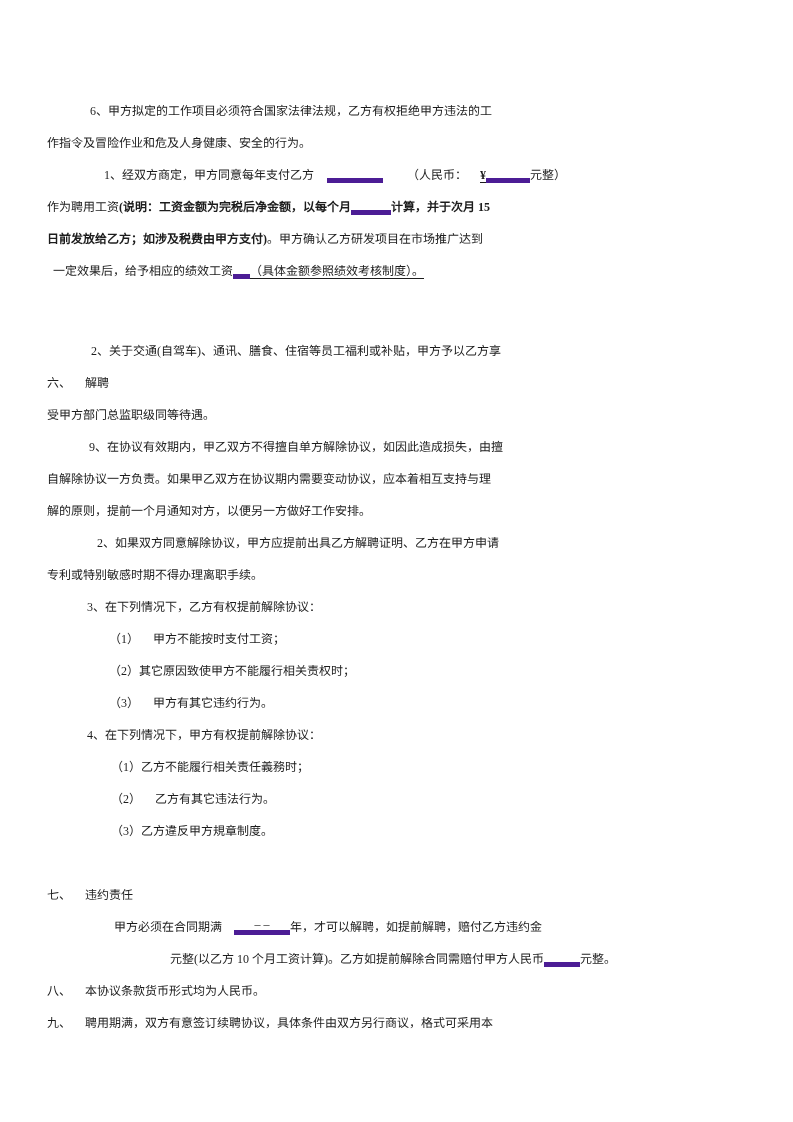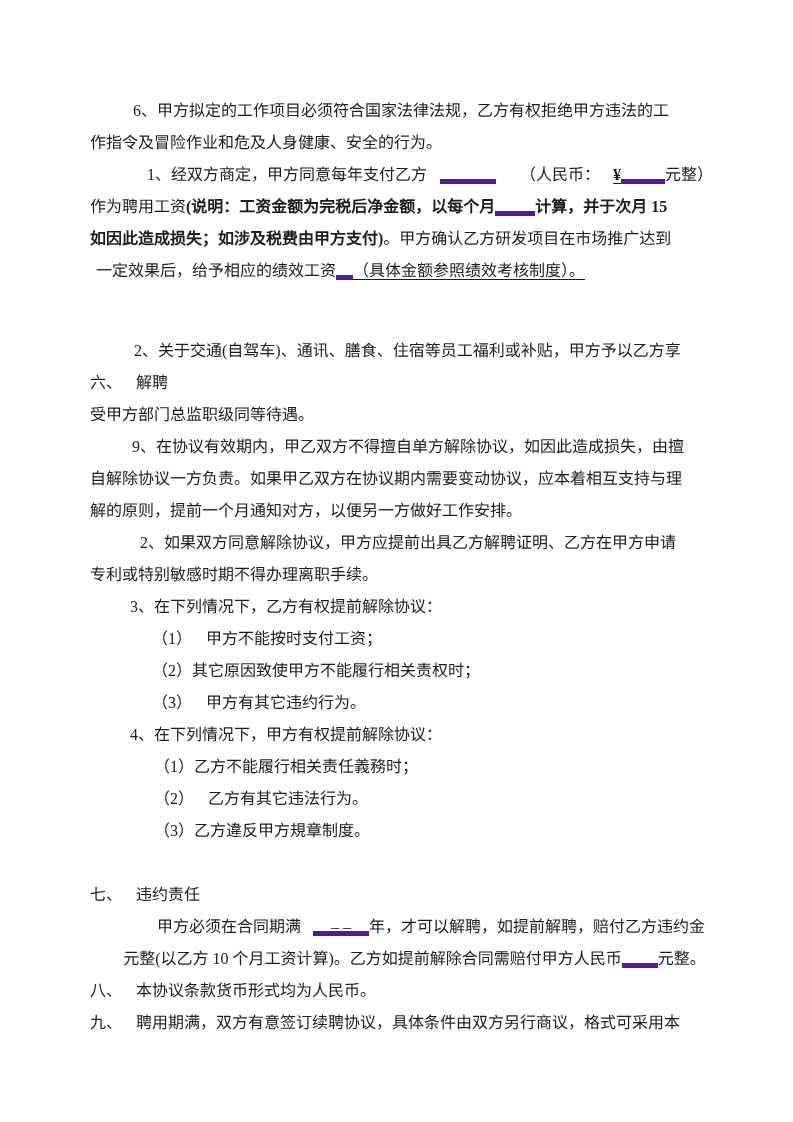--- a/index.html
+++ b/index.html
@@ -6,23 +6,23 @@
     margin: 0;
     padding: 0;
     background: #ffffff;
   }
   .page {
     position: relative;
     box-sizing: border-box;
     width: 793px;
     height: 1122px;
     background: #ffffff;
-    padding: 95px 78px 0 90px;
+    padding: 95px 78px 0 47px;
     font-family: "Liberation Serif", "DejaVu Serif", serif;
-    font-size: 16px;
+    font-size: 12px;
     color: #1c1c1c;
     overflow: hidden;
   }
   .line {
     height: 32px;
     line-height: 32px;
     white-space: pre;
   }
   .line .b { font-weight: bold; }
   .line .u { border-bottom: 1px solid #1c1c1c; }
@@ -39,21 +39,21 @@
 </style>
 </head>
 <body>
 
 <div class="page" id="doc-page" style="background: rgb(255, 255, 255); color: rgb(28, 28, 28);">
   <div id="doc-body">
       <div class="line" style="padding-left: 43px;"><span class="">6、甲方拟定的工作项目必须符合国家法律法规，乙方有权拒绝甲方违法的工</span></div>
       <div class="line"><span class="">作指令及冒险作业和危及人身健康、安全的行为。</span></div>
       <div class="line" style="padding-left: 57px;"><span class="">1、经双方商定，甲方同意每年支付乙方</span><span class="sp" style="width: 13px;">&nbsp;</span><span class="blank" style="width: 56px;">&nbsp;</span><span class="sp" style="width: 24px;">&nbsp;</span><span class="">（人民币：</span><span class="sp" style="width: 13px;">&nbsp;</span><span class="b u">¥</span><span class="blank b" style="width: 44px;">&nbsp;</span><span class="">元整）</span></div>
       <div class="line"><span class="">作为聘用工资</span><span class="b ">(说明：工资金额为完税后净金额，以每个月</span><span class="blank b" style="width: 40px;">&nbsp;</span><span class="b ">计算，并于次月 15</span></div>
-      <div class="line"><span class="b ">如因此造成损失；如涉及税费由甲方支付)</span><span class="">。甲方确认乙方研发项目在市场推广达到</span></div>
+      <div class="line"><span class="b ">日前发放给乙方；如涉及税费由甲方支付)</span><span class="">。甲方确认乙方研发项目在市场推广达到</span></div>
       <div class="line" style="padding-left: 6px;"><span class="">一定效果后，给予相应的绩效工资</span><span class="blank" style="width: 17px;">&nbsp;</span><span class="u">（具体金额参照绩效考核制度）。</span></div>
       <div class="line" style="padding-left: 44px; margin-top: 48px;"><span class="">2、关于交通(自驾车)、通讯、膳食、住宿等员工福利或补贴，甲方予以乙方享</span></div>
       <div class="line"><span class="">六、</span><span class="sp" style="width: 14px;">&nbsp;</span><span class="">解聘</span></div>
       <div class="line"><span class="">受甲方部门总监职级同等待遇。</span></div>
       <div class="line" style="padding-left: 42px;"><span class="">9、在协议有效期内，甲乙双方不得擅自单方解除协议，如因此造成损失，由擅</span></div>
       <div class="line"><span class="">自解除协议一方负责。如果甲乙双方在协议期内需要变动协议，应本着相互支持与理</span></div>
       <div class="line"><span class="">解的原则，提前一个月通知对方，以便另一方做好工作安排。</span></div>
       <div class="line" style="padding-left: 50px;"><span class="">2、如果双方同意解除协议，甲方应提前出具乙方解聘证明、乙方在甲方申请</span></div>
       <div class="line"><span class="">专利或特别敏感时期不得办理离职手续。</span></div>
       <div class="line" style="padding-left: 40px;"><span class="">3、在下列情况下，乙方有权提前解除协议：</span></div>

